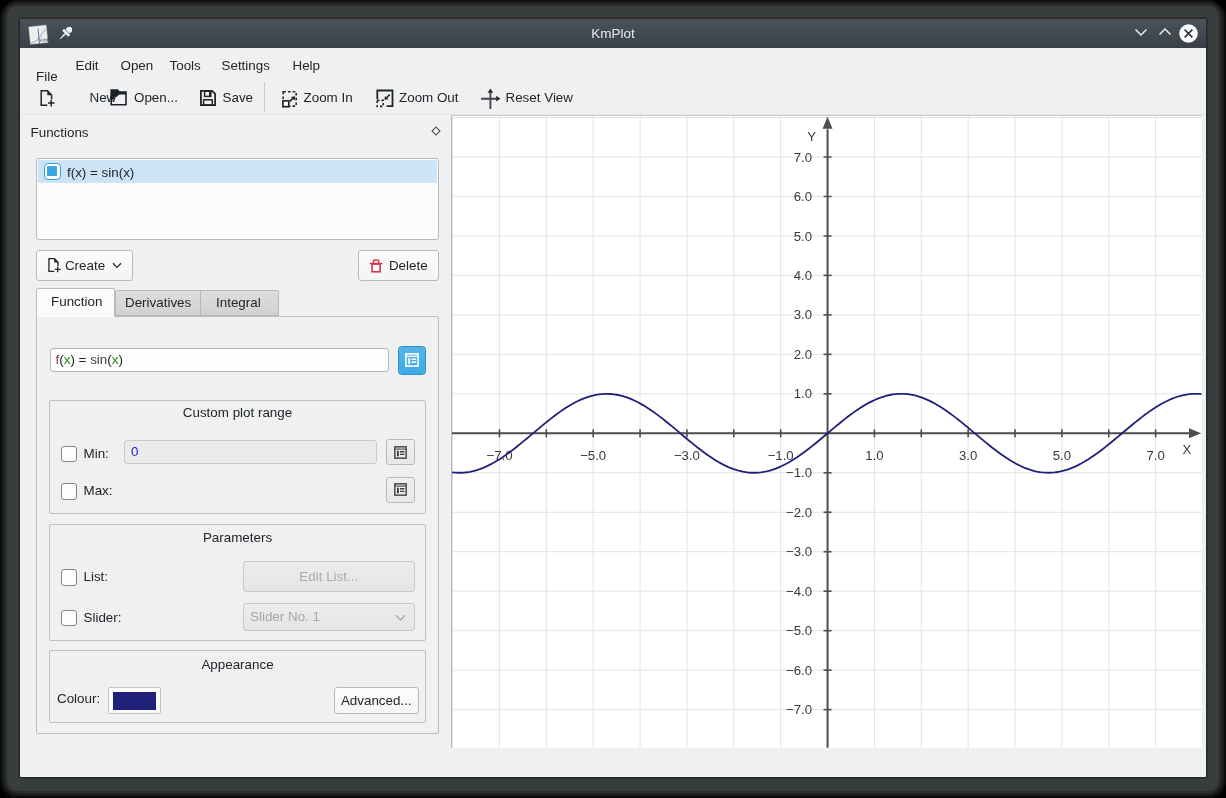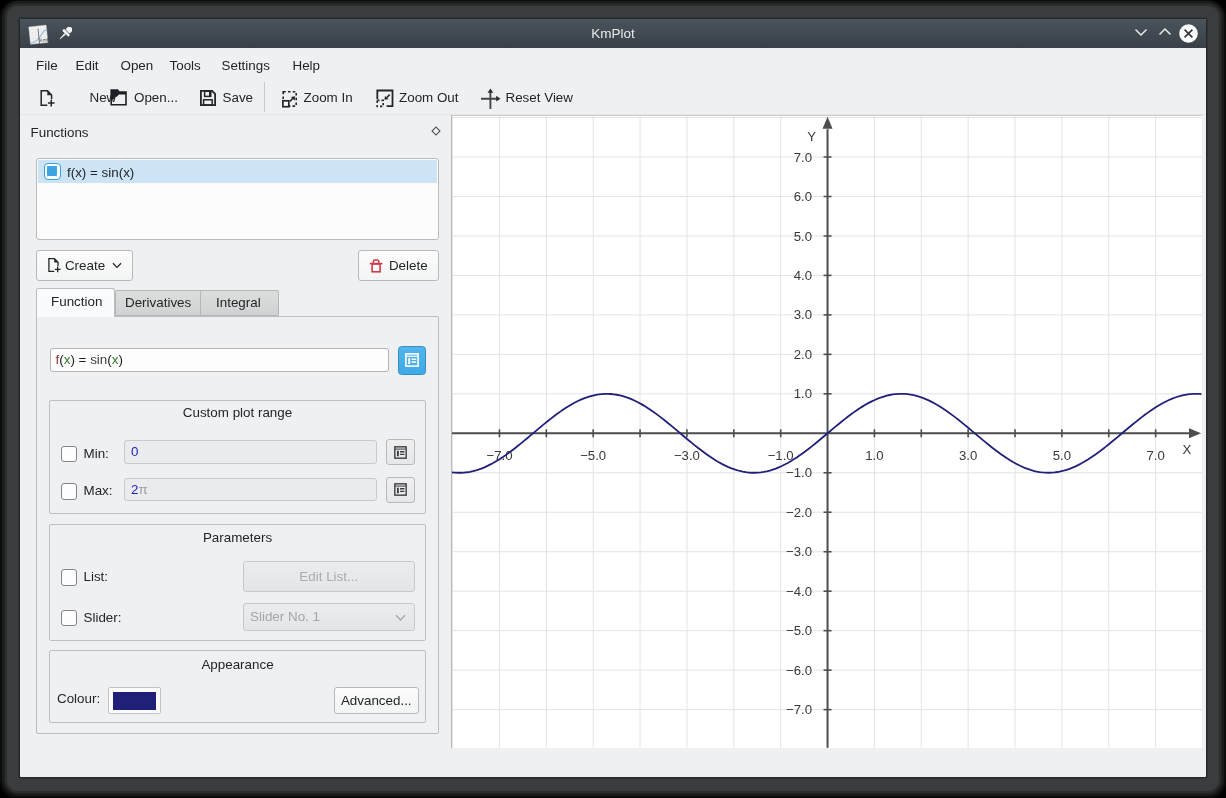--- a/index.html
+++ b/index.html
@@ -70,21 +70,21 @@
     <polyline points="2.5,3.5 8,9 13.5,3.5" fill="none" stroke="#e8eaeb" stroke-width="1.5"></polyline>
   </svg>
   <svg class="abs" style="left:1137px;top:7px" width="16" height="16" viewBox="0 0 16 16">
     <polyline points="2.5,8.5 8,3 13.5,8.5" fill="none" stroke="#e8eaeb" stroke-width="1.5"></polyline>
   </svg>
   <svg class="abs" style="left:1158.5px;top:5px" width="19" height="19" viewBox="0 0 19 19">
     <circle cx="9.5" cy="9.5" r="9.3" fill="#fcfcfc"></circle>
     <path d="M5.6 5.6 L13.4 13.4 M13.4 5.6 L5.6 13.4" stroke="#35393c" stroke-width="1.7"></path>
   </svg>
 
-  <div class="txt" style="left:16px;top:39px;">File</div>
+  <div class="txt" style="left:16px;top:50px;">File</div>
   <div class="txt" style="left:55.5px;top:39px;">Edit</div>
   <div class="txt" style="left:100.5px;top:39px;">Open</div>
   <div class="txt" style="left:149.5px;top:39px;">Tools</div>
   <div class="txt" style="left:201.5px;top:39px;">Settings</div>
   <div class="txt" style="left:272.5px;top:39px;">Help</div>
 
 <svg class="abs" style="left:19px;top:70px" width="16" height="18" viewBox="0 0 16 18">
   <path d="M12.6 10.2 V6 L8.5 1.8 H2.2 V16.2 H8.3" fill="none" stroke="#232629" stroke-width="1.5"></path>
   <path d="M8.3 1.6 L12.8 6.2 H8.3 Z" fill="#232629"></path>
   <path d="M12.2 10.8 v6.6 M8.9 14.1 h6.6" stroke="#232629" stroke-width="1.5"></path>
@@ -198,23 +198,20 @@
 <div class="sbtn" style="left:366px;top:420px;width:29px;height:26px;">
   <svg width="13" height="13" viewBox="0 0 14 14">
     <rect x="0.9" y="0.9" width="12.2" height="12.2" fill="none" stroke="#3a3d40" stroke-width="1.5"></rect>
     <path d="M1.2 3.3 H12.8" stroke="#3a3d40" stroke-width="1.1"></path>
     <rect x="3.2" y="5.1" width="2" height="6" fill="#3a3d40"></rect>
     <path d="M6.5 6.2 h4.7 M6.5 9.1 h4.7" stroke="#3a3d40" stroke-width="1.4"></path>
   </svg>
 </div>
 <div class="cb" style="left:40.5px;top:464px;"></div>
 <div class="txt" style="left:63.5px;top:464px;">Max:</div>
-<div class="dfield" style="left:104px;top:458.5px;width:253px;height:23.5px;">
-  <div class="txt" style="left:6px;top:3px;"><span style="color:#2323bb">2</span><span style="color:#9d9da5">π</span></div>
-</div>
 <div class="sbtn" style="left:366px;top:457.5px;width:29px;height:26px;">
   <svg width="13" height="13" viewBox="0 0 14 14">
     <rect x="0.9" y="0.9" width="12.2" height="12.2" fill="none" stroke="#3a3d40" stroke-width="1.5"></rect>
     <path d="M1.2 3.3 H12.8" stroke="#3a3d40" stroke-width="1.1"></path>
     <rect x="3.2" y="5.1" width="2" height="6" fill="#3a3d40"></rect>
     <path d="M6.5 6.2 h4.7 M6.5 9.1 h4.7" stroke="#3a3d40" stroke-width="1.4"></path>
   </svg>
 </div>
 
 <div class="gbox" style="left:29px;top:505px;width:377px;height:117px;"></div>

